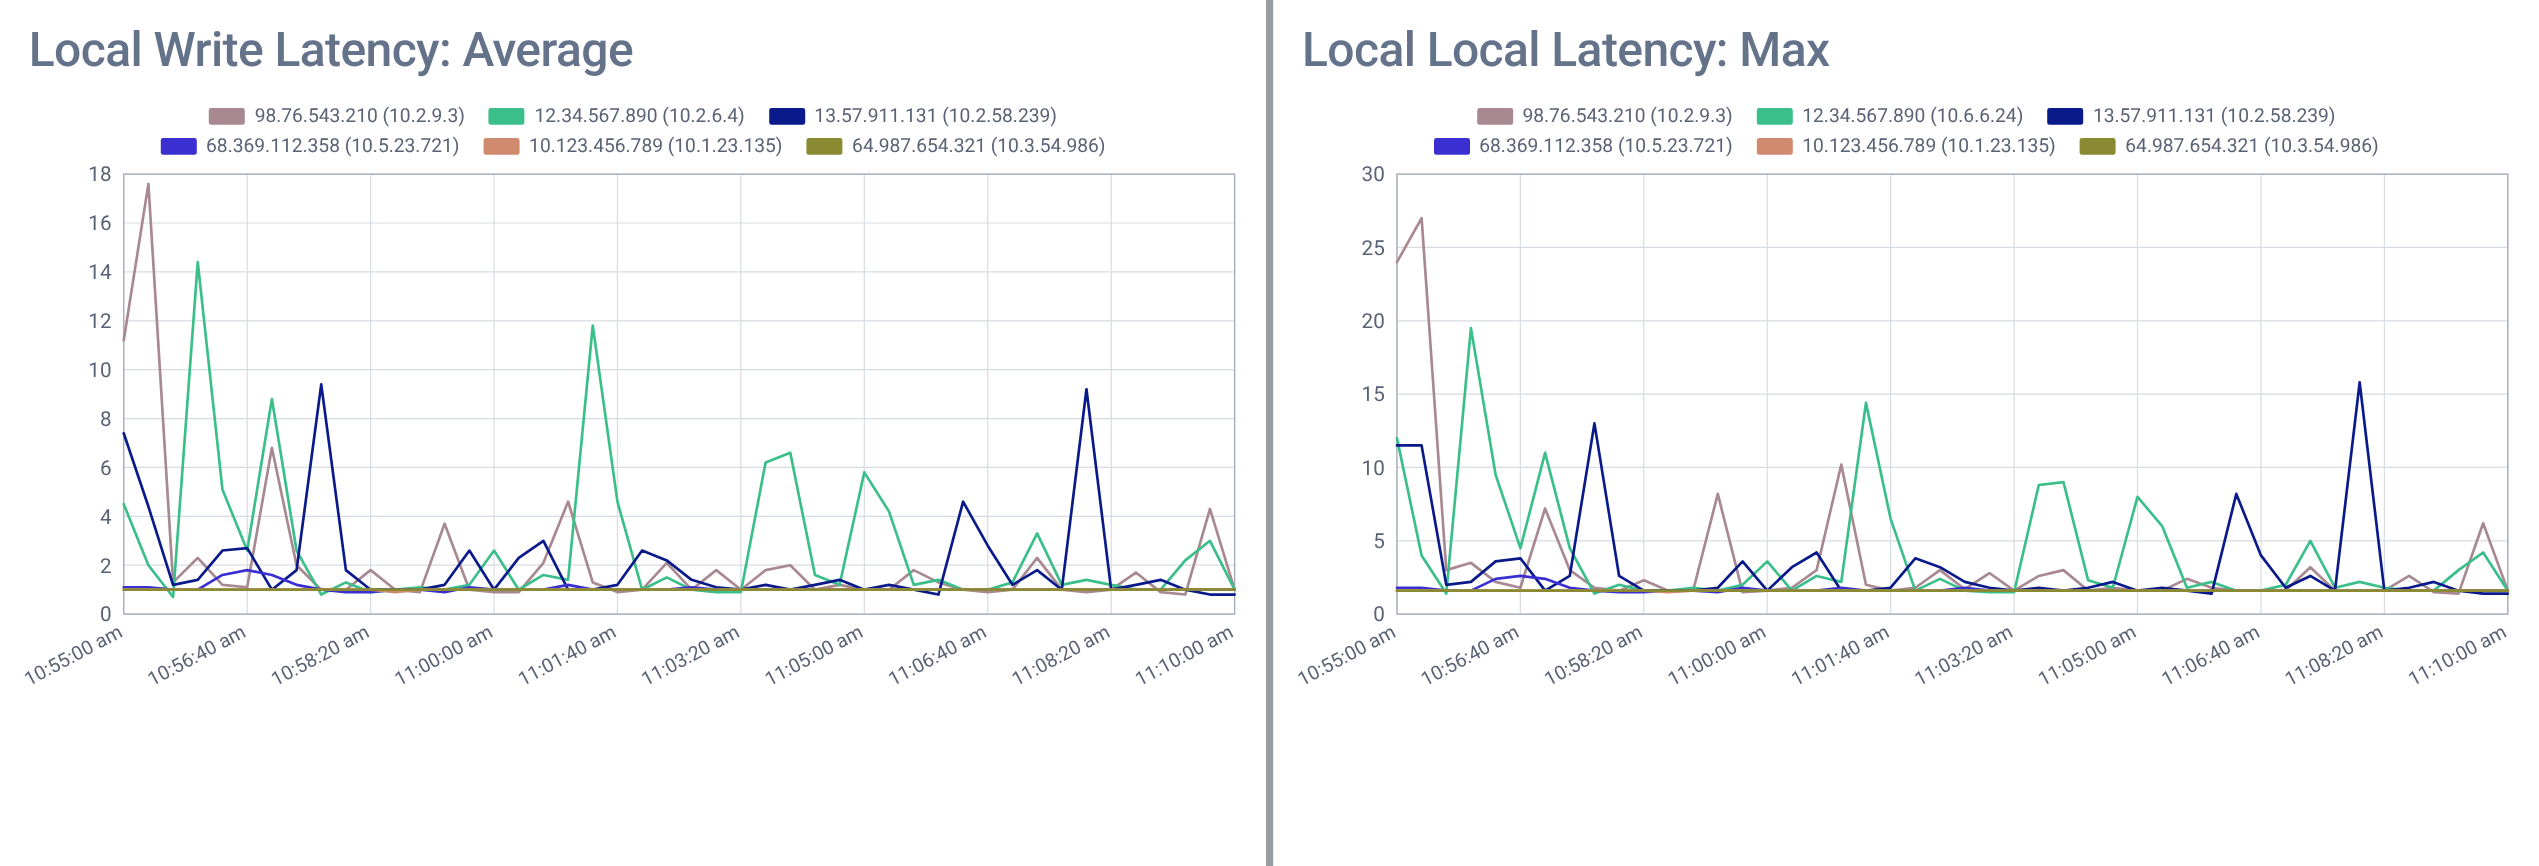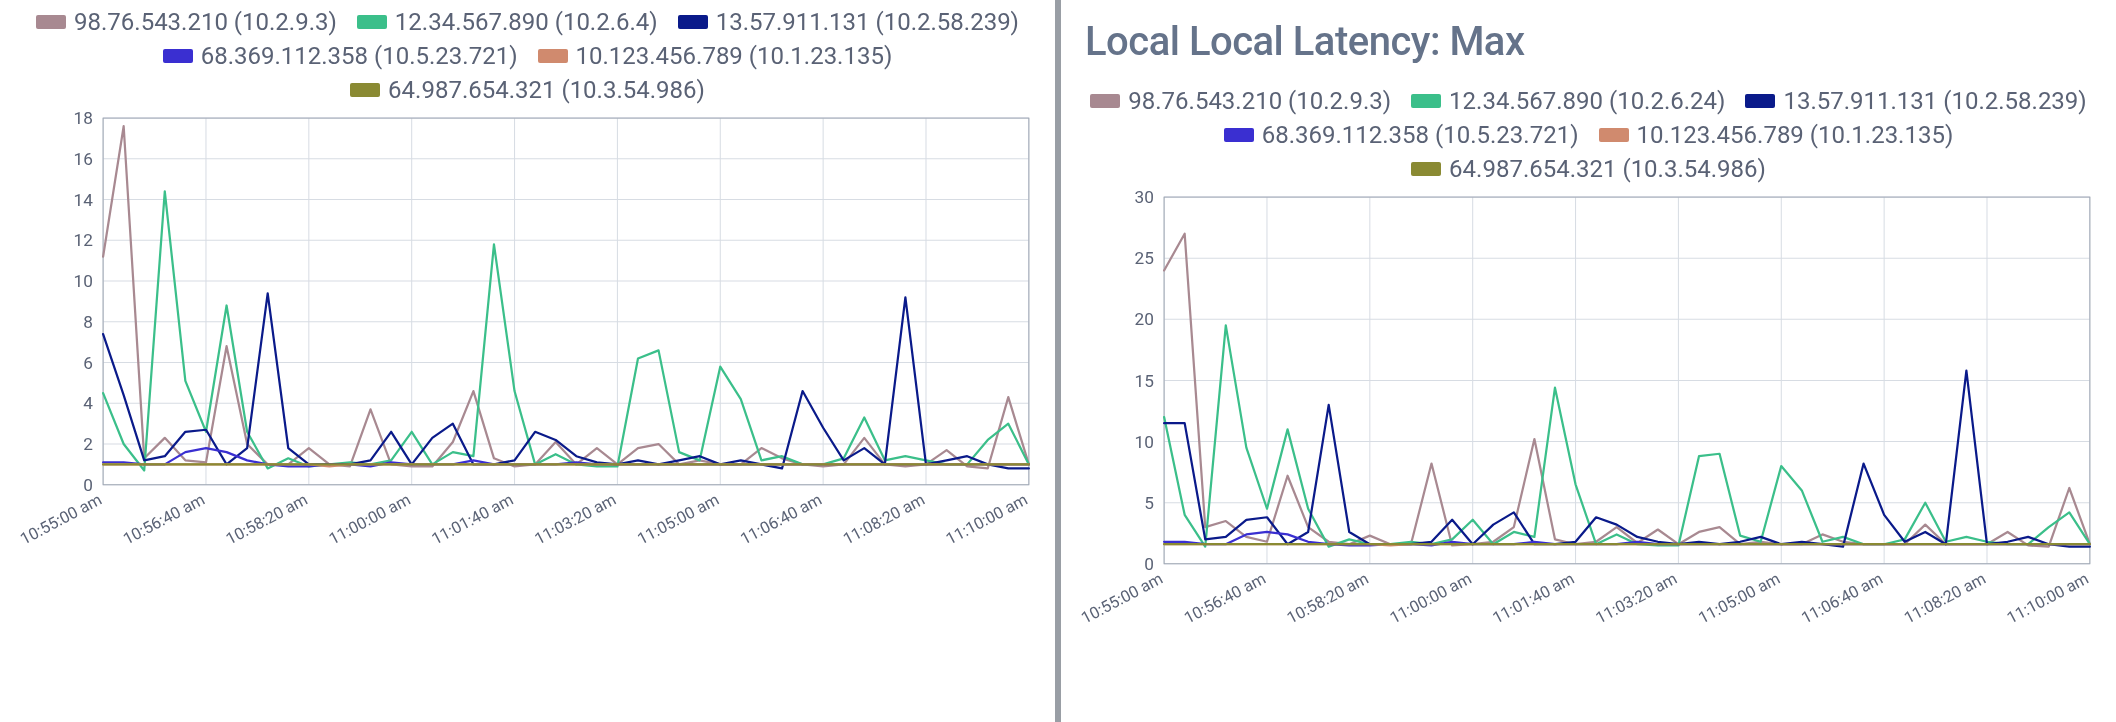--- a/index.html
+++ b/index.html
@@ -6,35 +6,36 @@
     --text-muted:#65738a;
     --text-dark:#5a6275;
     --grid:#d7dce3;
     --axis:#a0a8b5;
   }
   html,body{margin:0;padding:0;background:#fff;font-family:-apple-system,BlinkMacSystemFont,"Segoe UI",Roboto,Helvetica,Arial,sans-serif;}
   .canvas{width:2116px;height:722px;position:relative;display:flex;}
   .panel{flex:1 1 0;min-width:0;padding:8px 16px 8px 16px;position:relative;box-sizing:border-box;}
   .divider{width:6px;background:#999ea5;}
   .title{font-size:40px;font-weight:500;color:var(--text-muted);letter-spacing:-0.5px;margin:10px 0 22px 8px;}
-  .legend{display:flex;flex-wrap:wrap;gap:6px 20px;justify-content:center;font-size:24px;color:var(--text-dark);margin-bottom:4px;}
+  .legend{display:flex;flex-wrap:wrap;gap:6px 20px;justify-content:center;font-size:16px;color:var(--text-dark);margin-bottom:4px;}
   .legend-row{display:flex;flex-wrap:wrap;gap:6px 20px;justify-content:center;width:100%;}
   .legend-item{display:inline-flex;align-items:center;gap:8px;}
   .swatch{width:30px;height:14px;border-radius:2px;display:inline-block;}
   .plot-wrap{position:relative;height:480px;margin-top:6px;}
   .plot{position:absolute;inset:0;}
   .gridline{stroke:var(--grid);stroke-width:1;}
   .axis-line{stroke:var(--axis);stroke-width:1;}
   .series{fill:none;stroke-width:2.2;stroke-linejoin:round;stroke-linecap:round;}
 </style>
 </head>
 <body>
 
 <div class="canvas">
   <div class="panel">
+      <div class="title">Local Write Latency: Average</div>
       <div class="legend">
         <div class="legend-row">
           <span class="legend-item">
             <span class="swatch" style="background: rgb(168, 137, 145);"></span>
             <span>98.76.543.210 (10.2.9.3)</span>
           </span>
           <span class="legend-item">
             <span class="swatch" style="background: rgb(59, 191, 138);"></span>
             <span>12.34.567.890 (10.2.6.4)</span>
           </span>
@@ -114,21 +115,21 @@
   <div class="panel">
       <div class="title">Local Local Latency: Max</div>
       <div class="legend">
         <div class="legend-row">
           <span class="legend-item">
             <span class="swatch" style="background: rgb(168, 137, 145);"></span>
             <span>98.76.543.210 (10.2.9.3)</span>
           </span>
           <span class="legend-item">
             <span class="swatch" style="background: rgb(59, 191, 138);"></span>
-            <span>12.34.567.890 (10.2.6.24)</span>
+            <span>12.34.567.890 (10.6.6.24)</span>
           </span>
           <span class="legend-item">
             <span class="swatch" style="background: rgb(10, 26, 138);"></span>
             <span>13.57.911.131 (10.2.58.239)</span>
           </span>
         </div>
         <div class="legend-row">
           <span class="legend-item">
             <span class="swatch" style="background: rgb(58, 47, 209);"></span>
             <span>68.369.112.358 (10.5.23.721)</span>

